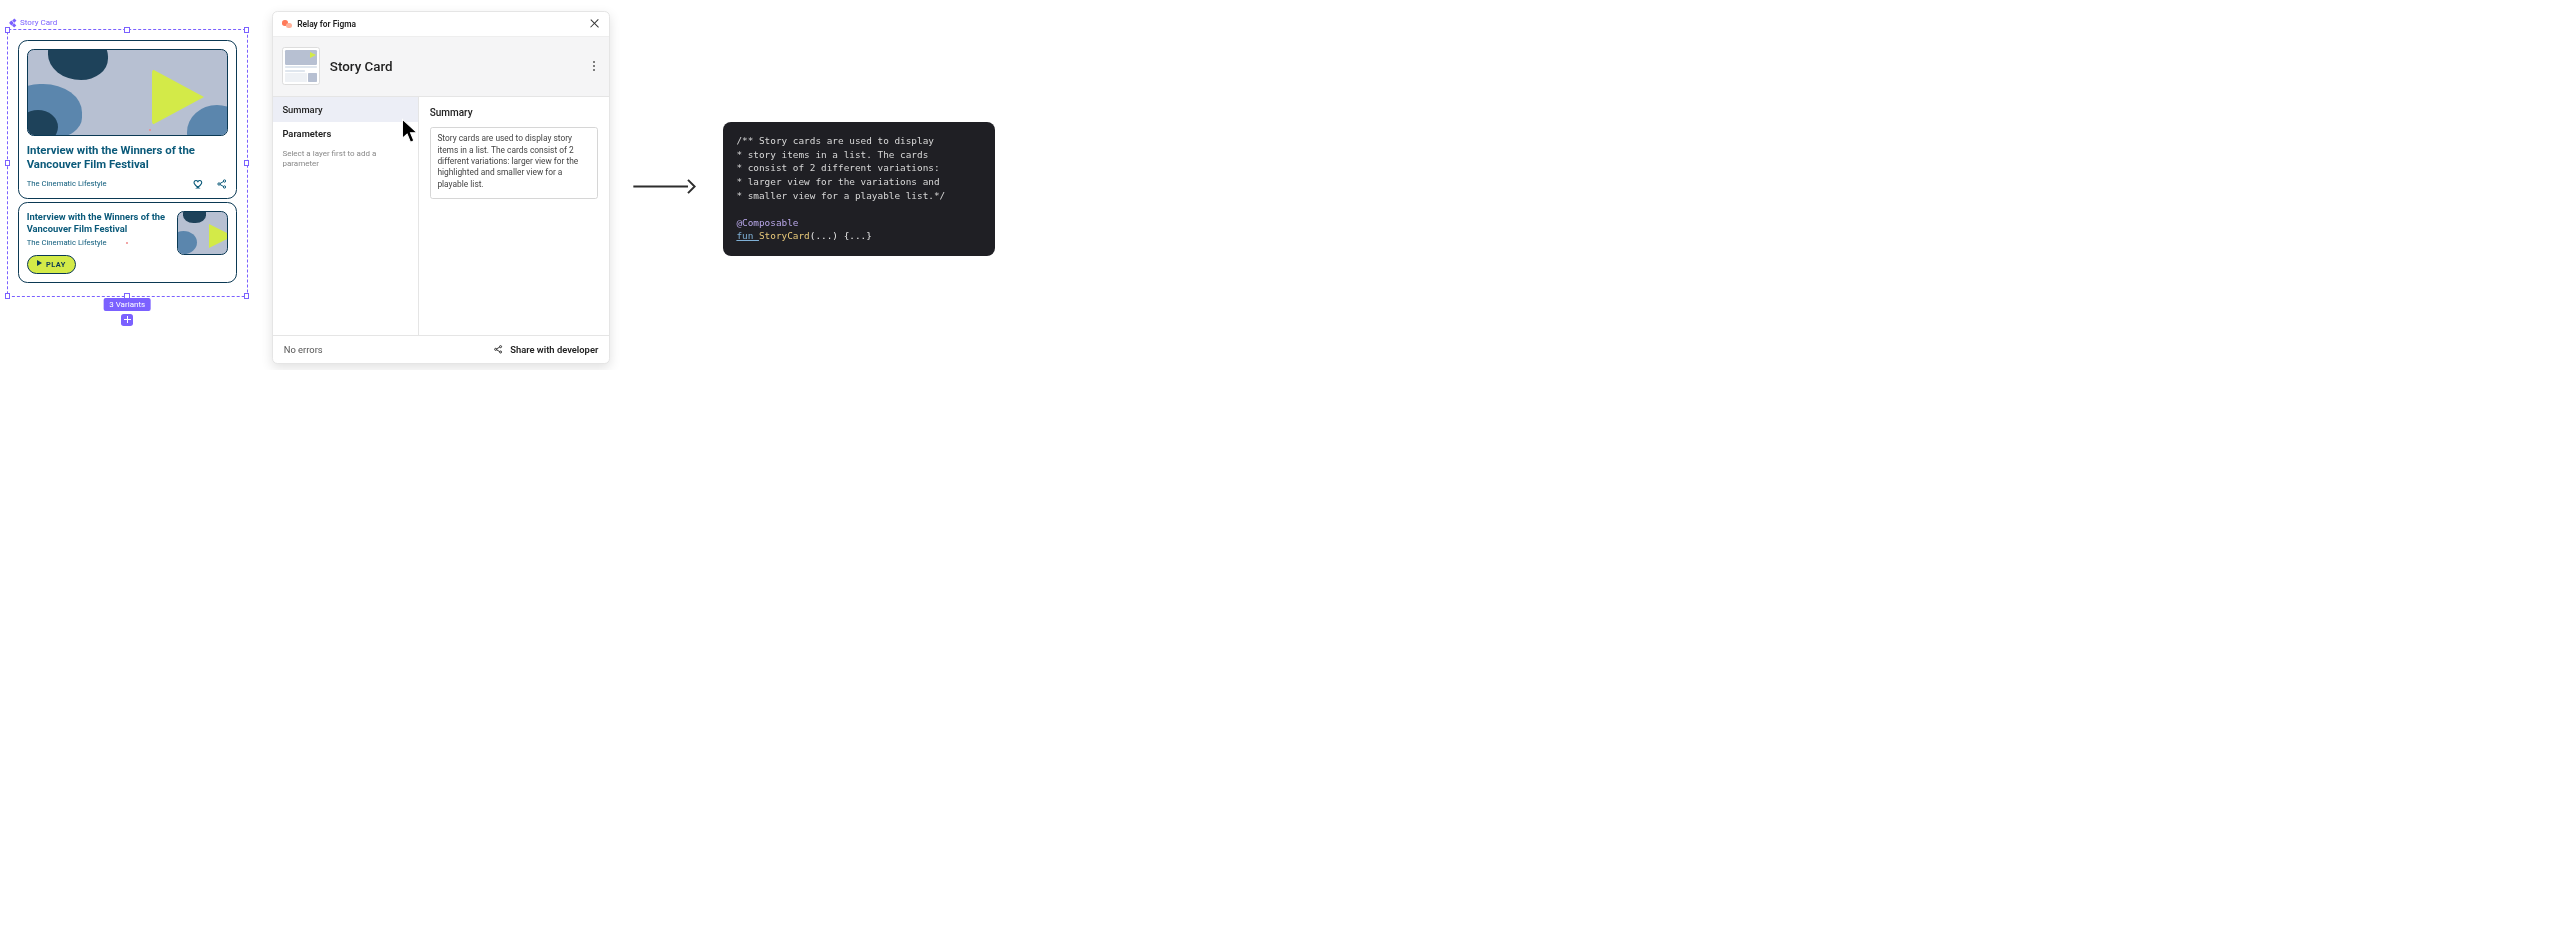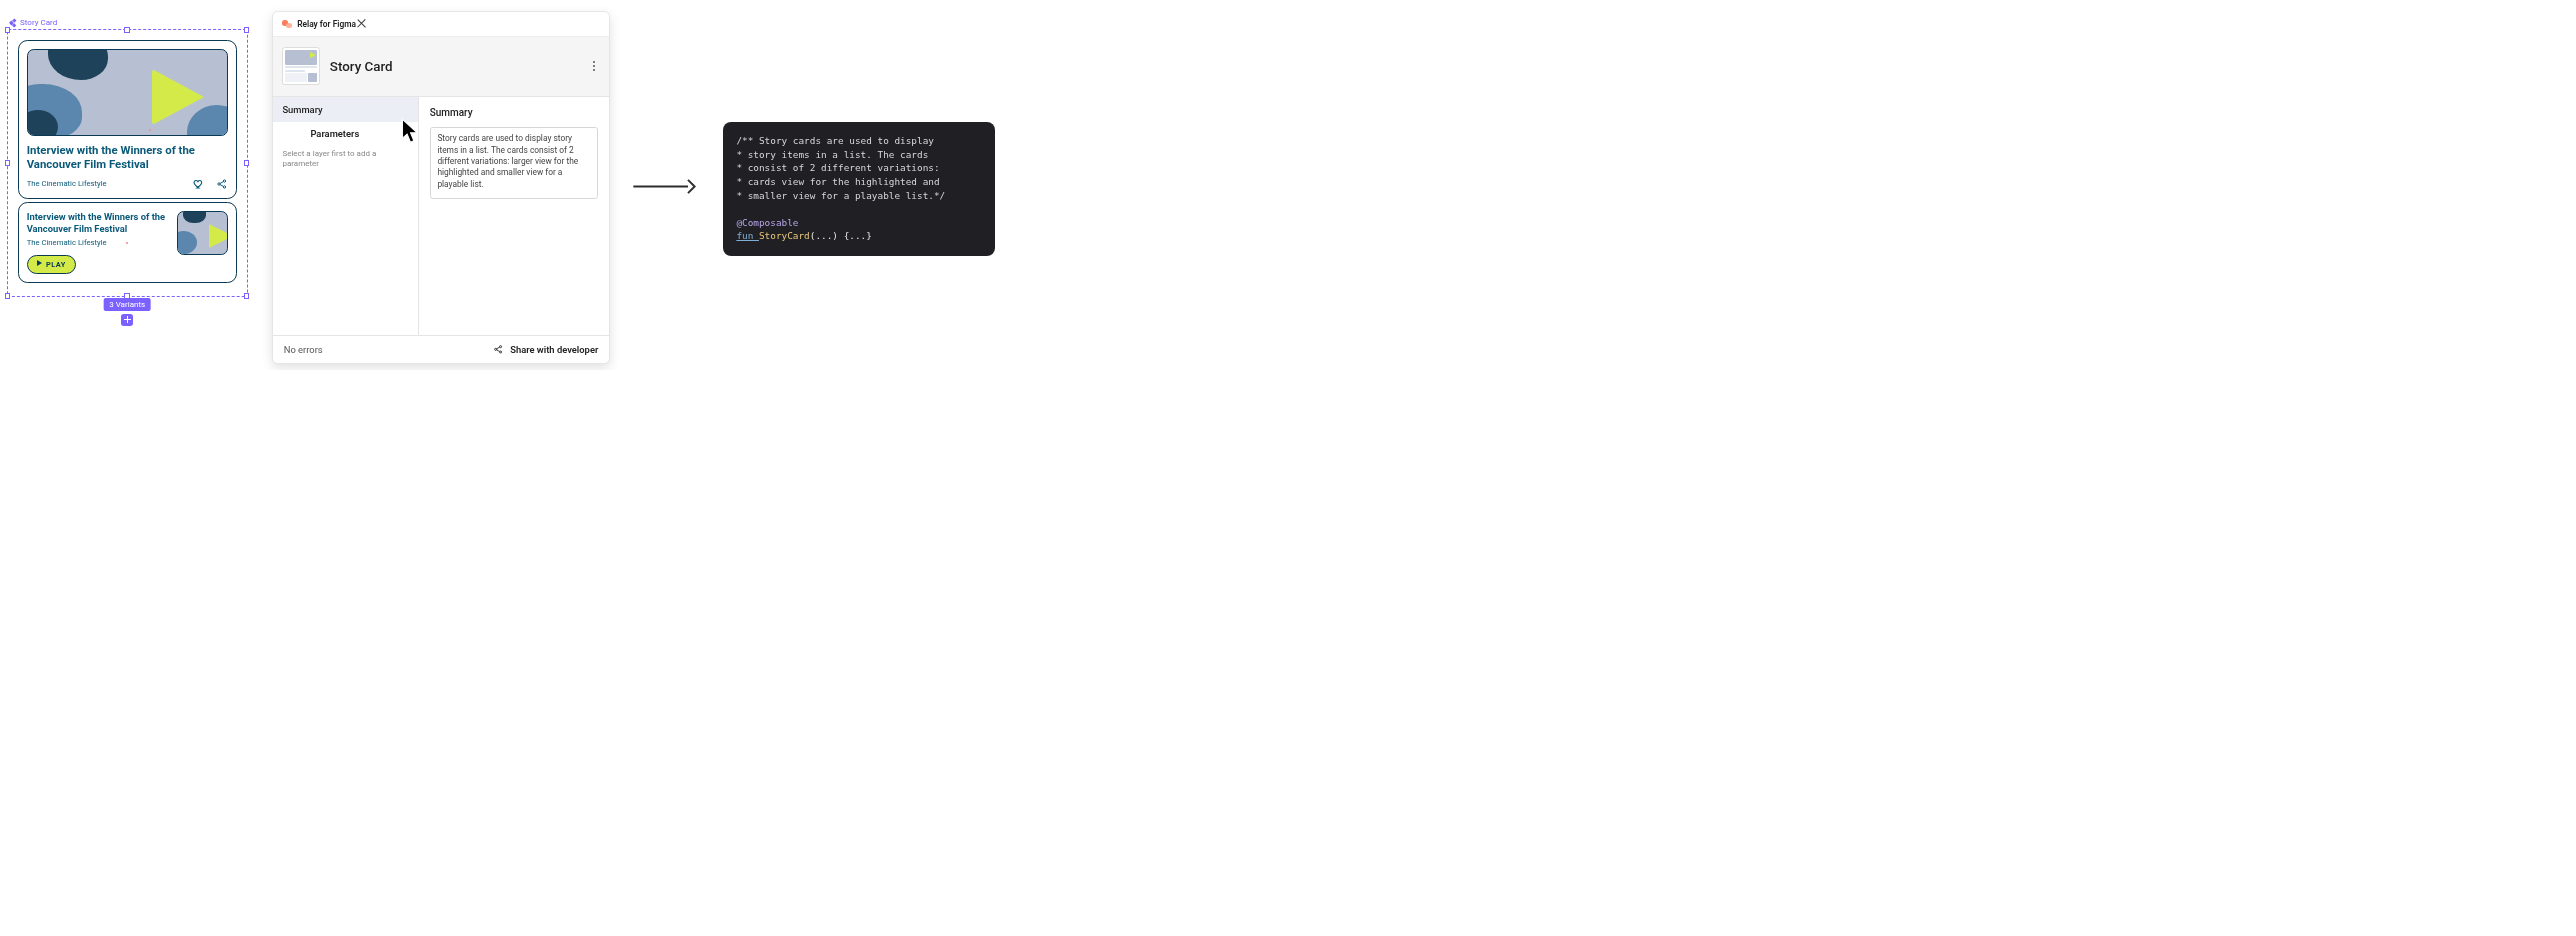--- a/index.html
+++ b/index.html
@@ -199,21 +199,21 @@
     height: 353px;
     background: #fff;
     border: 0.7px solid #e5e5e5;
     border-radius: 5.4px;
     box-shadow: 0 4px 12px rgba(0,0,0,0.12);
     display: flex;
     flex-direction: column;
     overflow: hidden;
   }
   .relay-top {
-    display:flex; align-items:center; justify-content:flex-start;
+    display:flex; align-items:center; justify-content:space-between;
     padding: 6.7px 9.4px;
     border-bottom: 0.7px solid #eee;
   }
   .relay-brand { display:flex; align-items:center; gap:5.4px; font-size: 8.4px; font-weight:600; color:#222; }
   .brand-logo {
     width: 9.4px; height: 9.4px; position: relative;
   }
   .brand-logo span {
     position:absolute; width:5.4px; height:5.4px; border-radius:50%;
   }
@@ -257,21 +257,21 @@
     width: 146px;
     border-right: 0.7px solid #e5e5e5;
   }
   .side-item {
     padding: 6.7px 9.4px;
     font-size: 9.4px;
     color:#222;
     cursor:pointer;
   }
   .side-item.active { background:#eceef6; font-weight:500; }
-  .side-item.head { font-weight:600;margin-left:28px; }
+  .side-item.head { font-weight:600; }
   .side-help { padding: 2.7px 9.4px 0; font-size: 8px; color:#888; line-height:1.35; }
 
   .relay-main { flex:1; padding: 9.4px 10.7px; }
   .relay-main h4 { font-size: 10px; font-weight: 500; color:#222; margin-bottom: 9.4px; }
   .summary-box {
     width: 100%;
     height: 72px;
     border: 0.7px solid #d6d6d6;
     border-radius: 2.7px;
     padding: 5.4px 6.7px;
@@ -467,18 +467,18 @@
 </svg>
 
 <svg class="big-arrow" viewBox="0 0 96 28">
   <line x1="2" y1="14" x2="84" y2="14" stroke="#2d2d2d" stroke-width="3"></line>
   <path d="M84 4 L94 14 L84 24" fill="none" stroke="#2d2d2d" stroke-width="3"></path>
 </svg>
 
 <div class="code-card"><span class="c-comment">/** Story cards are used to display</span>
 <span class="c-comment">* story items in a list. The cards</span>
 <span class="c-comment">* consist of 2 different variations:</span>
-<span class="c-comment">* cards view for the highlighted and</span>
+<span class="c-comment">* larger view for the variations and</span>
 <span class="c-comment">* smaller view for a playable list.*/</span>
 
 <span class="c-anno">@Composable</span>
 <span class="c-key">fun </span><span class="c-fn">StoryCard</span><span class="c-par">(...) {...}</span></div>
 
 
 </body></html>

